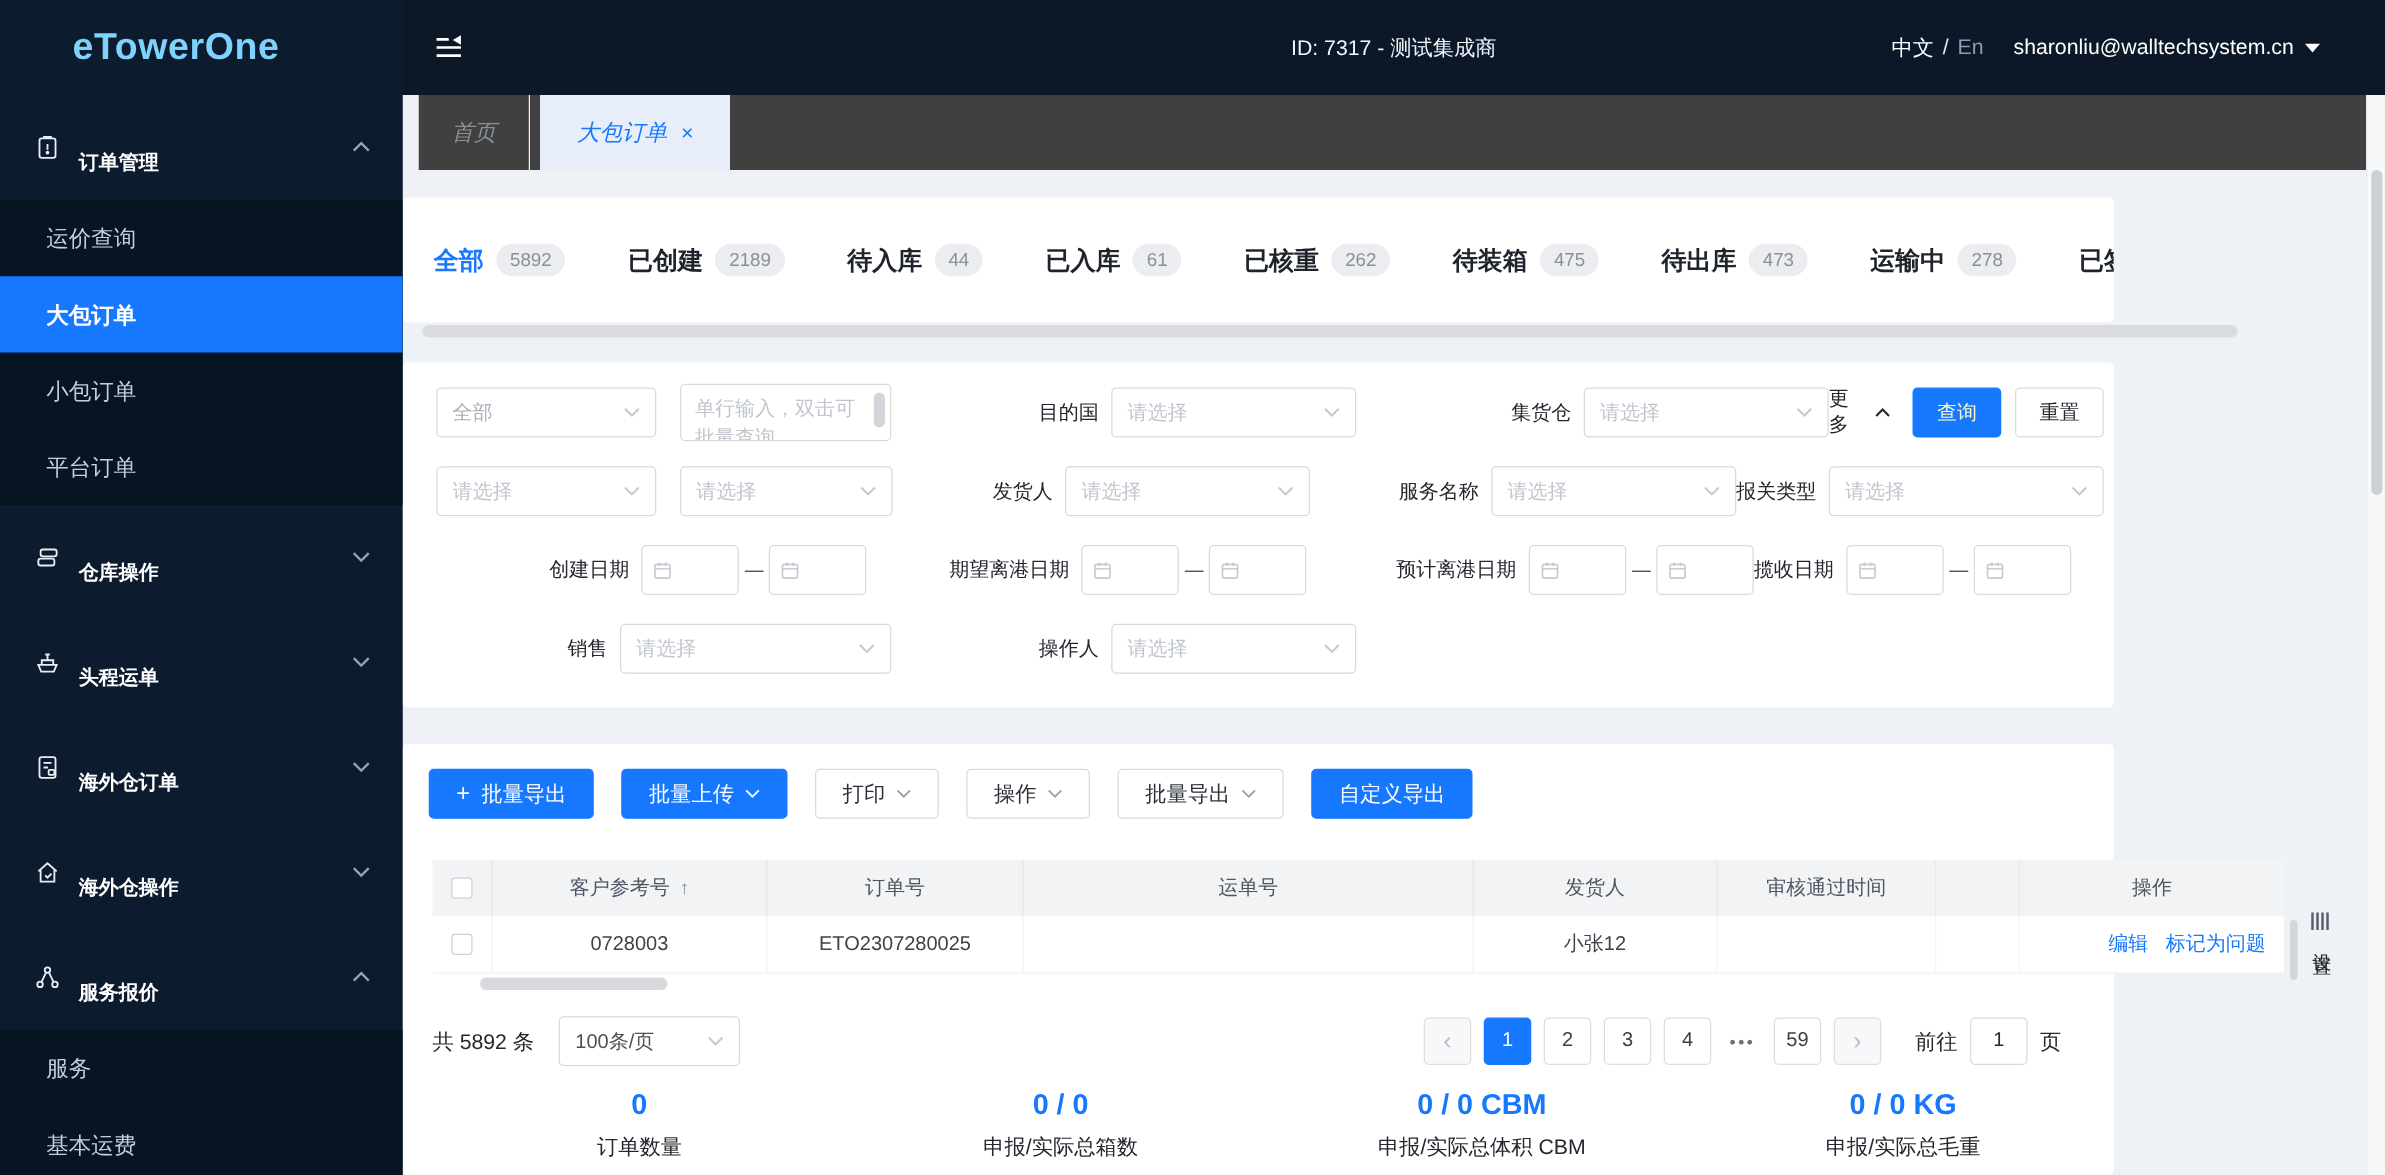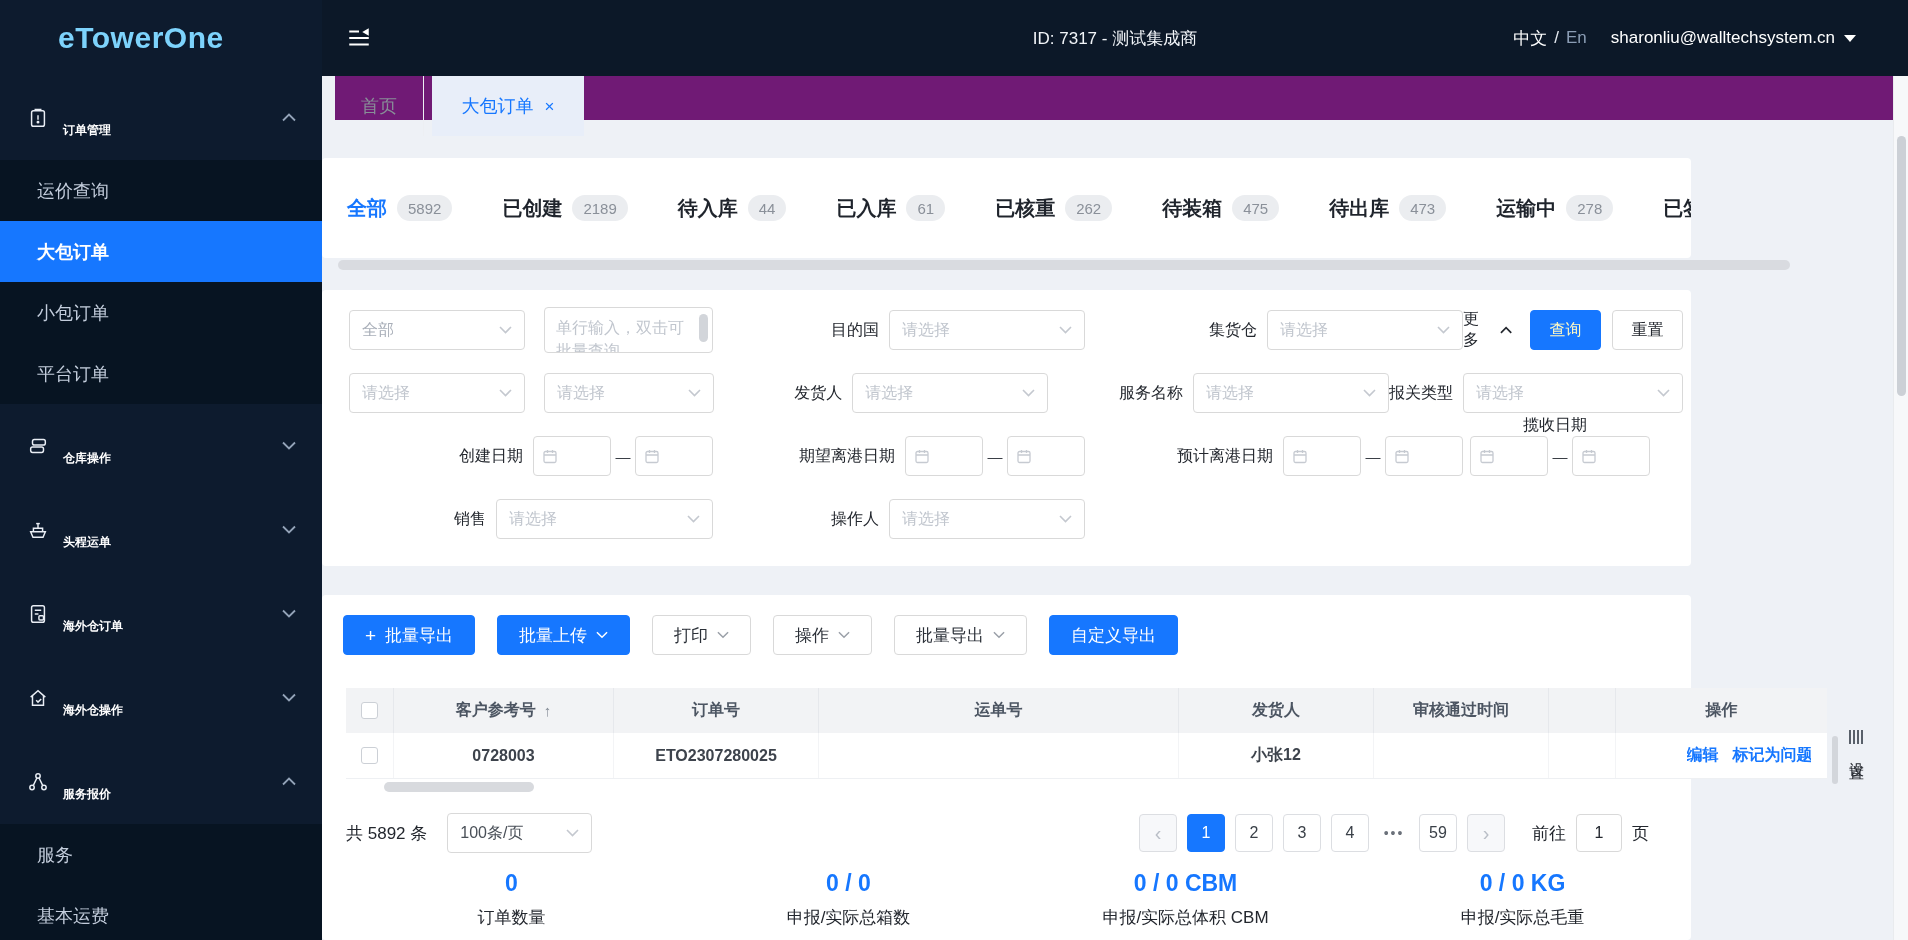--- a/index.html
+++ b/index.html
@@ -6,21 +6,21 @@
   html,body { width:1908px; height:940px; overflow:hidden; background:#0c1828;
     font-family:"Liberation Sans","DejaVu Sans",sans-serif; }
   .app { position:relative; width:1908px; height:940px; }
 
   
   .sidebar { position:absolute; left:0; top:0; width:322px; height:940px; background:#0d1b2e; z-index:5; }
   .logo { height:76px; display:flex; align-items:center; padding-left:58px; color:#7dd3fc;
     font-size:30px; font-weight:800; letter-spacing:.5px; cursor:pointer; }
   .sgroup { height:84px; display:flex; align-items:center; padding:0 26px; color:#fff; cursor:pointer; }
   .sgroup .gicon { width:24px; height:24px; margin-right:13px; display:flex; align-items:center; justify-content:center; }
-  .sgroup .glabel { font-size:12px; font-weight:700; flex:1;margin-top:24px; }
+  .sgroup .glabel { font-size:16px; font-weight:700; flex:1;margin-top:24px; }
   .sgroup .chev { width:14px; height:10px; }
   .subnav { background:#071422; }
   .subitem { height:61px; display:flex; align-items:center; padding-left:37px; color:#c3cddc; font-size:18px; cursor:pointer; }
   .subitem.active { background:#1677ff; color:#fff; font-weight:700; }
 
   
   .topbar { position:absolute; left:322px; top:0; width:1586px; height:76px; background:#0c1828;
     display:flex; align-items:center; }
   .fold { margin-left:24px; width:26px; height:26px; cursor:pointer; }
   .tb-title { position:absolute; left:0; right:0; text-align:center; color:#f2f5f9; font-size:17px; }
@@ -29,21 +29,21 @@
   .lang-sep { color:#e5eaf1; font-size:17px; margin:0 7px; }
   .lang-en { color:#8b9db5; font-size:17px; cursor:pointer; }
   .email { color:#fff; font-size:17px; margin-left:24px; cursor:pointer; }
   .caret { width:0; height:0; border-left:6px solid transparent; border-right:6px solid transparent;
     border-top:7px solid #fff; margin-left:9px; }
 
   
   .content { position:absolute; left:322px; top:76px; width:1586px; height:864px; background:#eef1f6; overflow:hidden; }
 
   
-  .tabbar { position:absolute; left:13px; top:0; width:1558px; height:44px; background:#701a75; display:flex; }
+  .tabbar { position:absolute; left:13px; top:0; width:1558px; height:60px; background:#404040; display:flex;font-style:italic; }
   .tab { height:60px; display:flex; align-items:center; justify-content:center; font-size:18px;
     color:#888f98; cursor:pointer; }
   .tab.home { width:89px; border-right:1px solid #edeff3; }
   .tab.active { width:152px; background:#e8eef9; color:#1677ff; margin-left:8px; }
   .tab .x { margin-left:11px; font-size:17px; color:#1677ff; line-height:1; cursor:pointer; }
 
   .card { position:absolute; left:0; width:1369px; background:#fff; border-radius:4px; }
 
   
   .status-card { top:82px; height:100px; overflow:hidden; }
@@ -90,21 +90,21 @@
 
   
   .table-card { top:519px; height:345px; padding:20px 0 0 21px; }
   .toolbar { display:flex; gap:22px; }
   .tbtn { height:40px; border-radius:4px; font-size:17px; padding:0 21px; display:flex;
     align-items:center; gap:9px; border:1px solid #d9d9d9; background:#fff; color:#2b3038; cursor:pointer; }
   .tbtn.primary { background:#1677ff; border-color:#1677ff; color:#fff; }
   .tbtn .plus { font-size:19px; line-height:1; font-weight:400; }
 
   .table-zone { position:relative; margin-top:33px; }
-  .tbl { width:1481px; margin-left:3px;font-weight:bold; }
+  .tbl { width:1481px; margin-left:3px; }
   .trow { display:flex; align-items:stretch; }
   .thead { background:#f2f3f5; height:45px; }
   .tbody { background:#fff; height:46px; border-bottom:1px solid #eef0f3; }
   .tc { display:flex; align-items:center; justify-content:center; font-size:16px; color:#4c5562;
     border-right:1px solid #e6e8ec; overflow:hidden; white-space:nowrap; }
   .tbody .tc { color:#3d434c; border-right:1px solid #f3f4f6; }
   .tc:last-child { border-right:none; }
   .col0{width:48px;} .col1{width:220px;} .col2{width:205px;} .col3{width:360px;}
   .col4{width:195px;} .col5{width:175px;} .col6{width:67px;} .col7{width:211px;}
   .sortarrow { color:#868d97; font-size:15px; margin-left:8px; }
@@ -475,21 +475,21 @@
             </div>
             <span class="dash">—</span>
             <div class="date">
               <svg width="16" height="16" viewBox="0 0 16 16" fill="none" stroke="#c6cad1" stroke-width="1.3">
                   <rect x="2" y="3.5" width="12" height="11" rx="1.5"></rect>
                   <path d="M2 7h12M5.5 2v3M10.5 2v3"></path>
                 </svg>
             </div>
           </div>
         </div>
-        <div class="fcell c4" style="padding-right:26px;flex-direction:column;">
+        <div class="fcell c4" style="padding-right:26px;">
           <span class="flabel">揽收日期</span>
           <div class="dgroup">
             <div class="date">
               <svg width="16" height="16" viewBox="0 0 16 16" fill="none" stroke="#c6cad1" stroke-width="1.3">
                   <rect x="2" y="3.5" width="12" height="11" rx="1.5"></rect>
                   <path d="M2 7h12M5.5 2v3M10.5 2v3"></path>
                 </svg>
             </div>
             <span class="dash">—</span>
             <div class="date">

